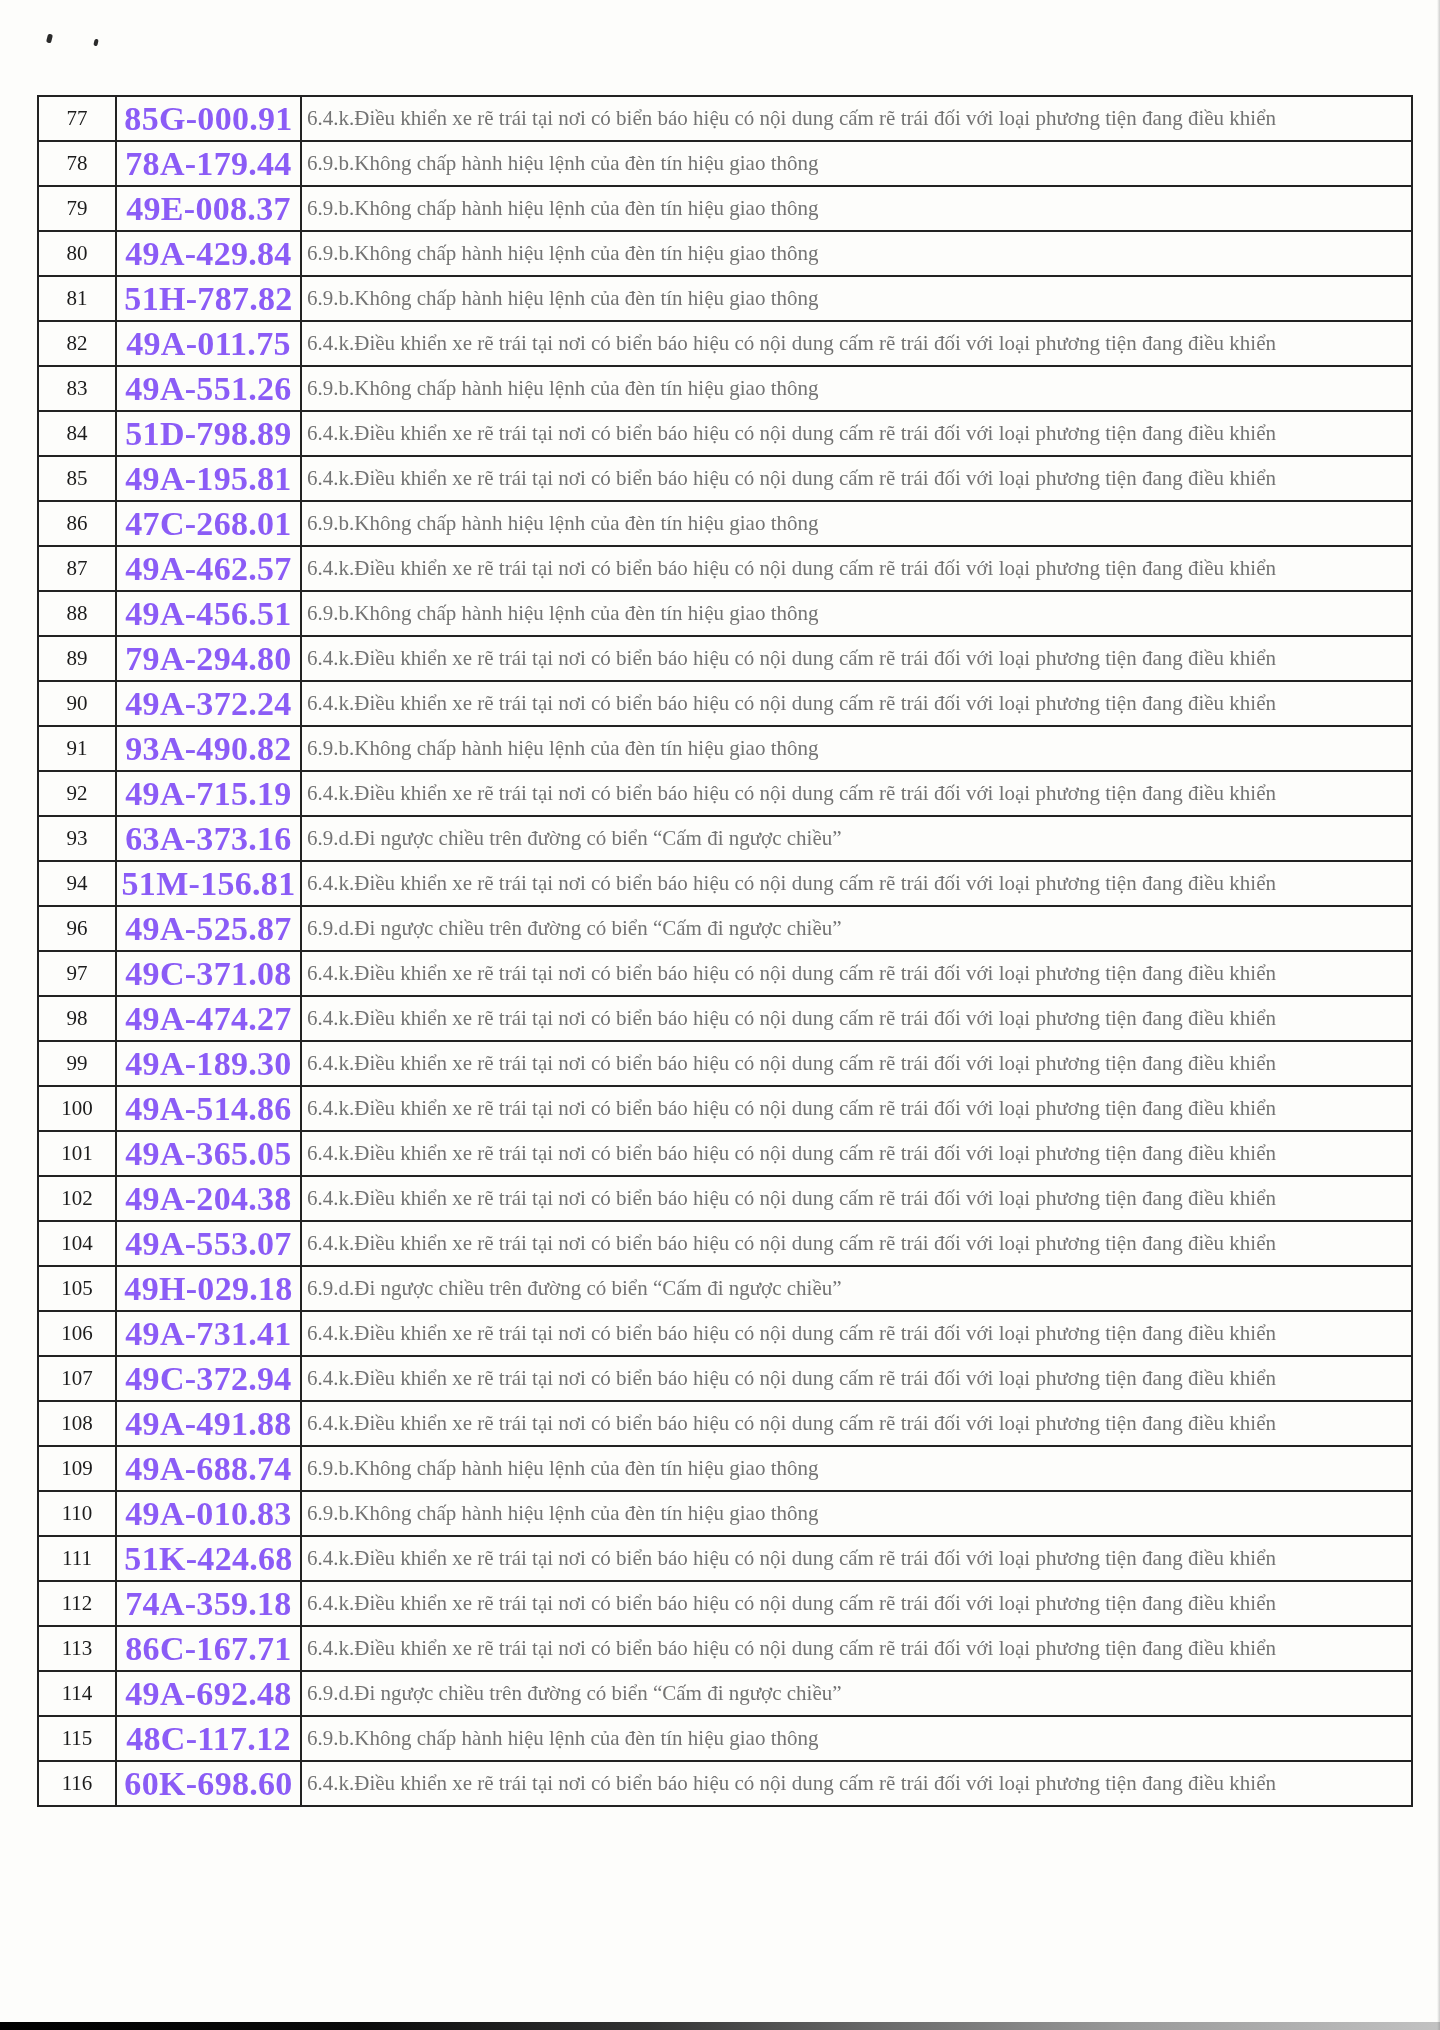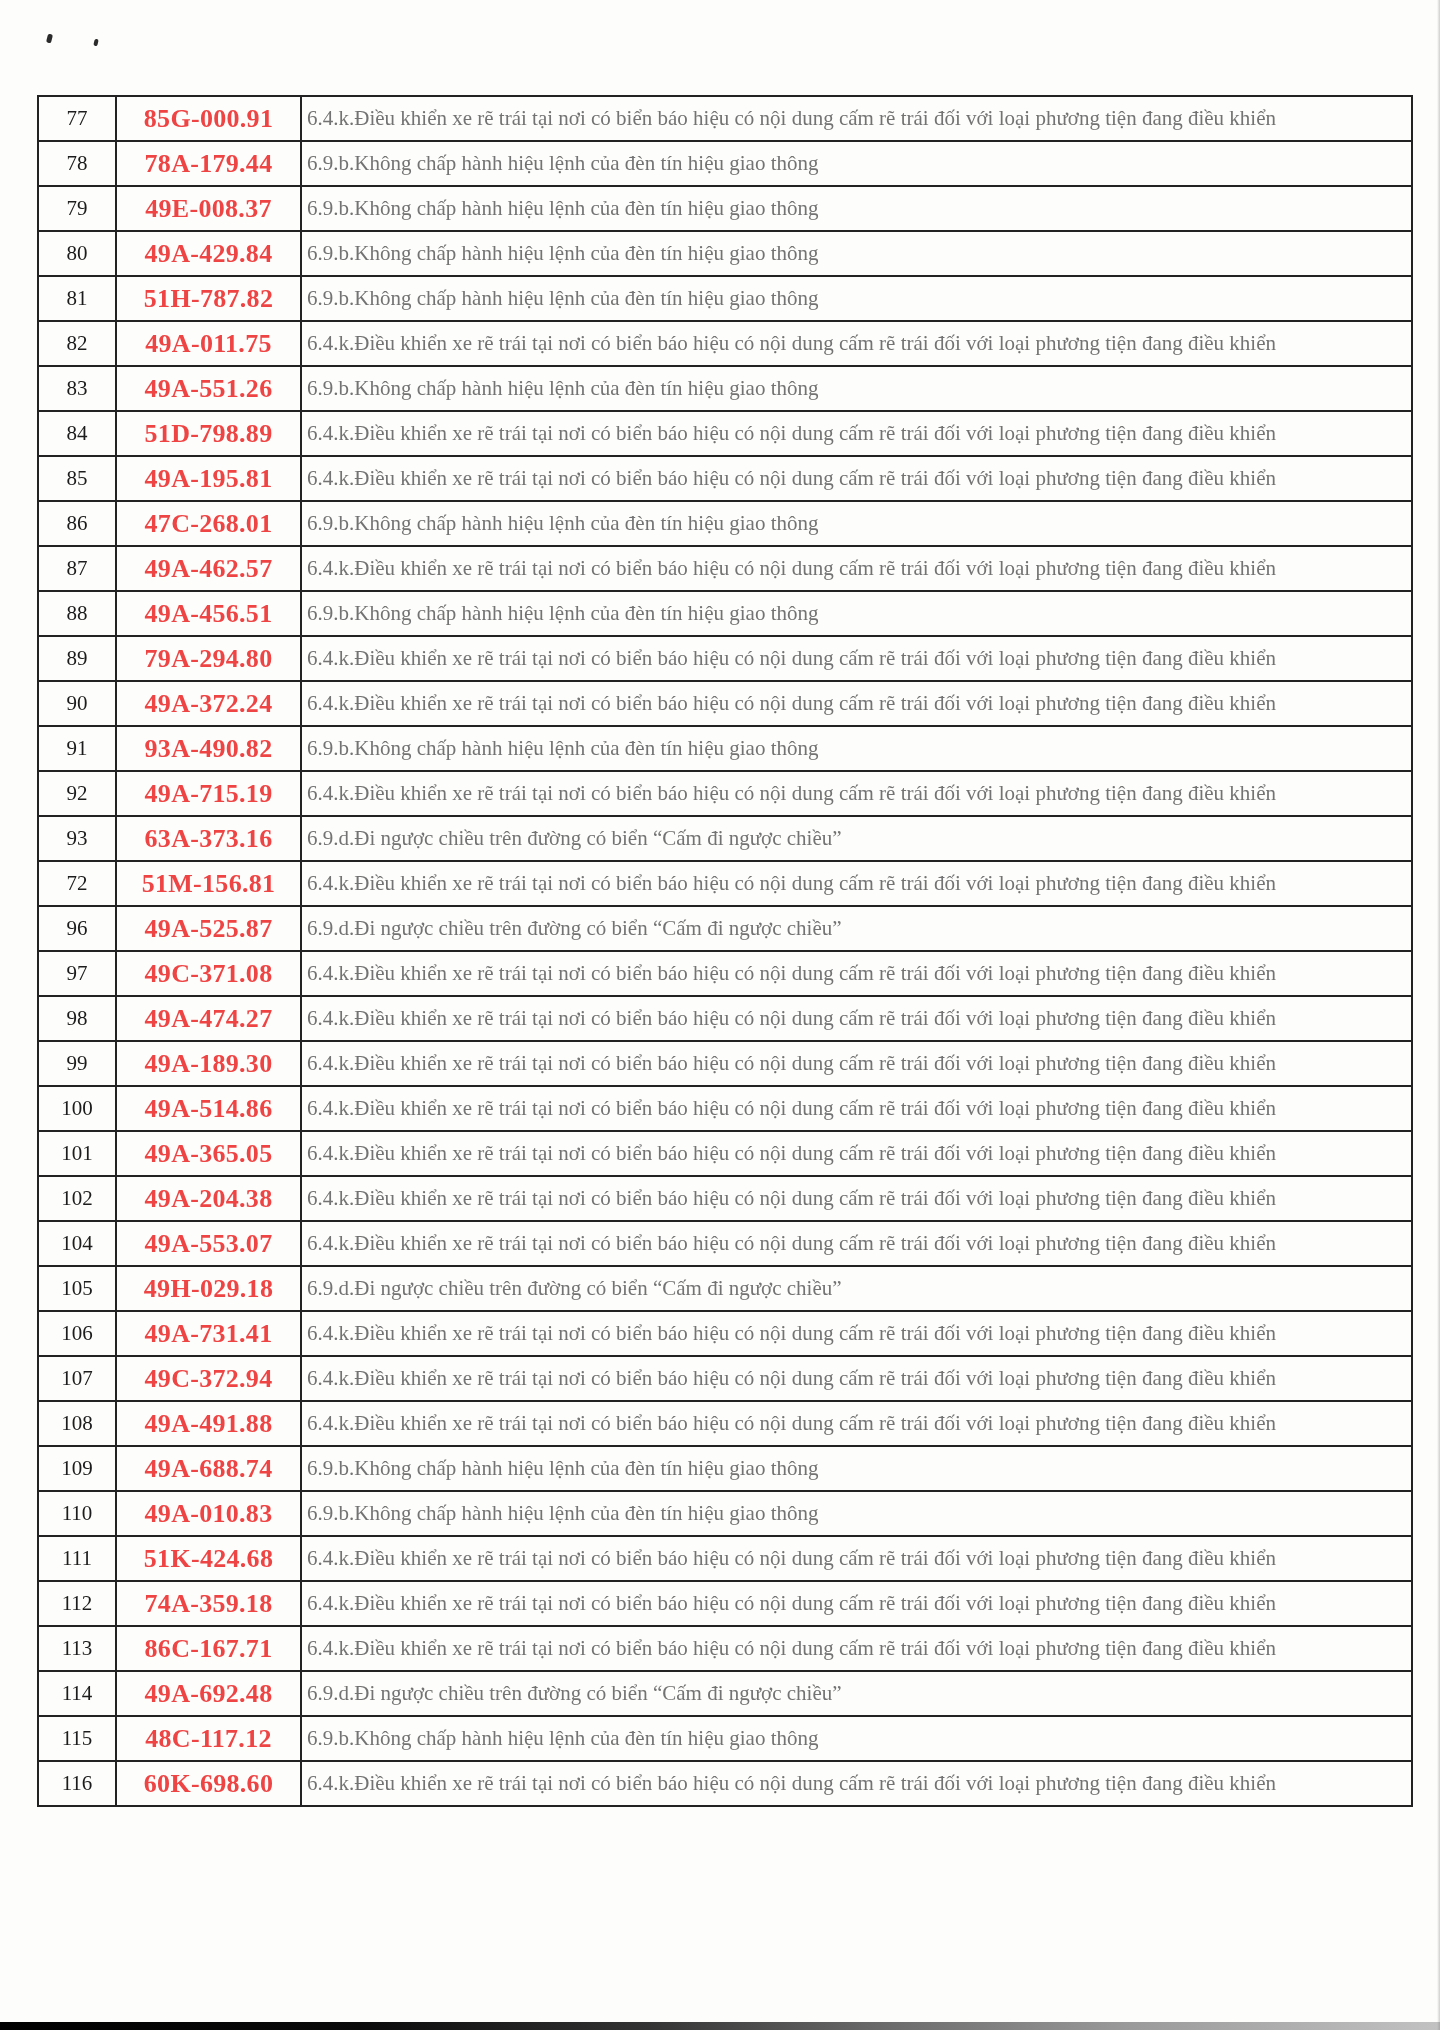--- a/index.html
+++ b/index.html
@@ -54,23 +54,23 @@
     text-align: center;
     font-size: 21px;
     color: #1c1c1c;
     margin-left: 16px;
   }
 
   td.col-plate {
     width: 185px;
     text-align: center;
     font-weight: bold;
-    font-size: 26px;
+    font-size: 34px;
     letter-spacing: 0.3px;
-    color: #ef4444;
+    color: #8b5cf6;
   }
 
   td.col-violation {
     text-align: left;
     font-size: 21px;
     padding-left: 5px;
     padding-right: 2px;
     white-space: nowrap;
     color: #737373;
   }
@@ -186,21 +186,21 @@
       <td class="col-no">92</td>
       <td class="col-plate">49A-715.19</td>
       <td class="col-violation">6.4.k.Điều khiển xe rẽ trái tại nơi có biển báo hiệu có nội dung cấm rẽ trái đối với loại phương tiện đang điều khiển</td>
     </tr>
         <tr>
       <td class="col-no">93</td>
       <td class="col-plate">63A-373.16</td>
       <td class="col-violation">6.9.d.Đi ngược chiều trên đường có biển “Cấm đi ngược chiều”</td>
     </tr>
         <tr>
-      <td class="col-no">72</td>
+      <td class="col-no">94</td>
       <td class="col-plate">51M-156.81</td>
       <td class="col-violation">6.4.k.Điều khiển xe rẽ trái tại nơi có biển báo hiệu có nội dung cấm rẽ trái đối với loại phương tiện đang điều khiển</td>
     </tr>
         <tr>
       <td class="col-no">96</td>
       <td class="col-plate">49A-525.87</td>
       <td class="col-violation">6.9.d.Đi ngược chiều trên đường có biển “Cấm đi ngược chiều”</td>
     </tr>
         <tr>
       <td class="col-no">97</td>

